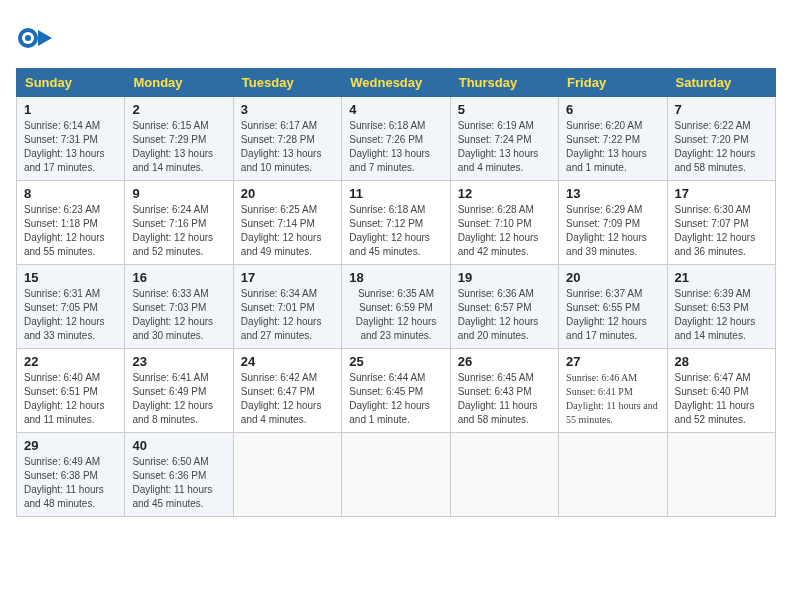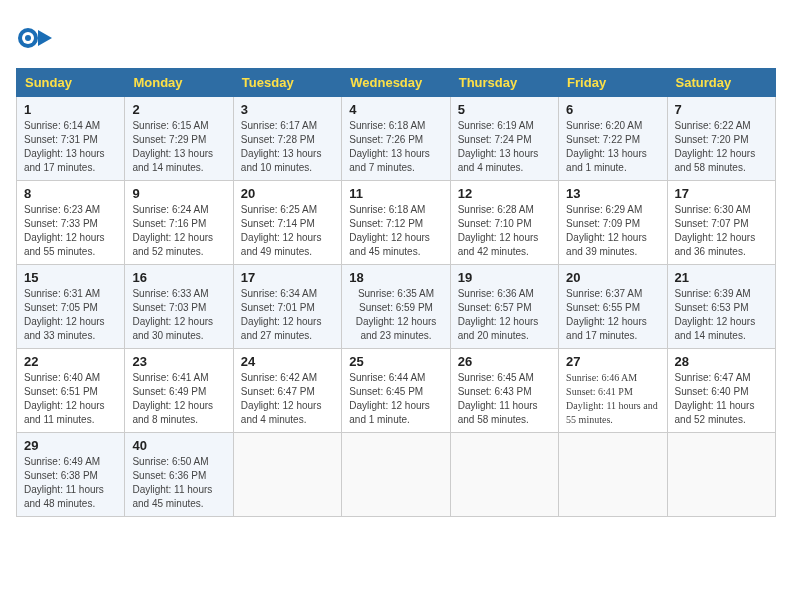--- a/index.html
+++ b/index.html
@@ -165,21 +165,21 @@
           <span class="day-num">7</span>
           <div class="day-info" style="white-space: pre-line;">Sunrise: 6:22 AM
 Sunset: 7:20 PM
 Daylight: 12 hours and 58 minutes.</div>
         </td>
       </tr>
       <tr>
         <td>
           <span class="day-num">8</span>
           <div class="day-info" style="white-space: pre-line;">Sunrise: 6:23 AM
-Sunset: 7:33 PM
+Sunset: 1:18 PM
 Daylight: 12 hours and 55 minutes.</div>
         </td>
         <td>
           <span class="day-num">9</span>
           <div class="day-info" style="white-space: pre-line;">Sunrise: 6:24 AM
 Sunset: 7:16 PM
 Daylight: 12 hours and 52 minutes.</div>
         </td>
         <td>
           <span class="day-num">20</span>

